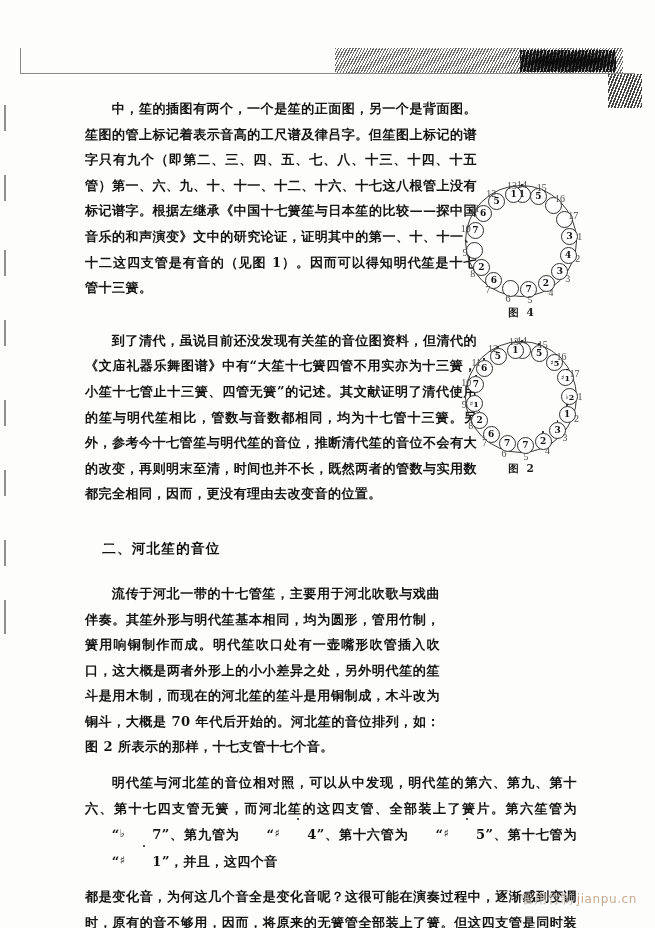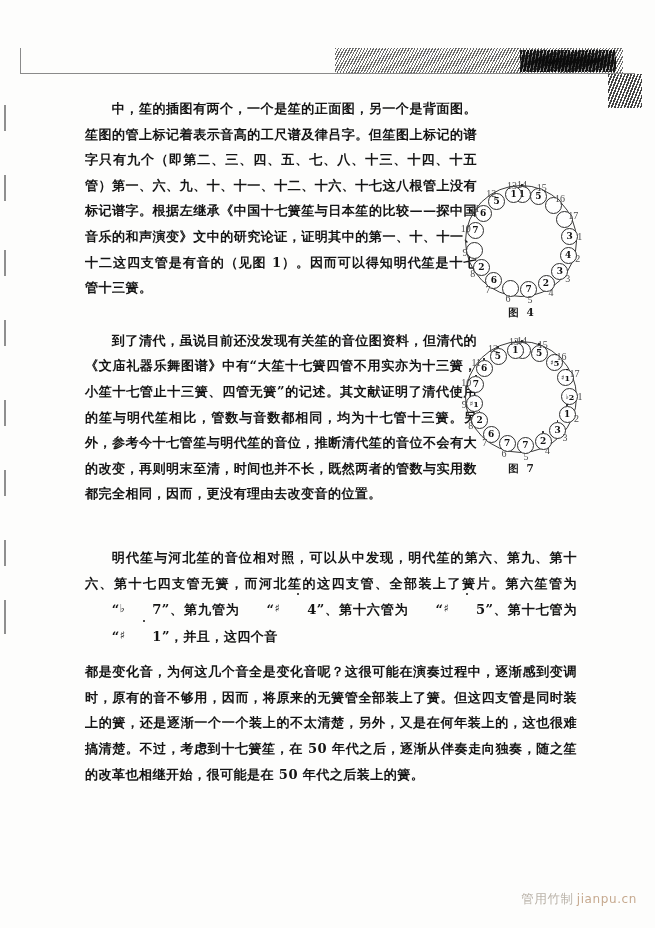--- a/index.html
+++ b/index.html
@@ -272,23 +272,25 @@
   <div class="column">
 
     <p class="body indent narrow">中，笙的插图有两个，一个是笙的正面图，另一个是背面图。笙图的管上标记着表示音高的工尺谱及律吕字。但笙图上标记的谱字只有九个（即第二、三、四、五、七、八、十三、十四、十五管）第一、六、九、十、十一、十二、十六、十七这八根管上没有标记谱字。根据左继承《中国十七簧笙与日本笙的比较——探中国音乐的和声演变》文中的研究论证，证明其中的第一、十、十一、十二这四支管是有音的（见图 1）。因而可以得知明代笙是十七管十三簧。</p>
 
     <div class="spacer-s"></div>
 
     <p class="body indent narrow">到了清代，虽说目前还没发现有关笙的音位图资料，但清代的《文庙礼器乐舞图谱》中有“大笙十七簧四管不用实亦为十三簧，小笙十七管止十三簧、四管无簧”的记述。其文献证明了清代使用的笙与明代笙相比，管数与音数都相同，均为十七管十三簧。另外，参考今十七管笙与明代笙的音位，推断清代笙的音位不会有大的改变，再则明末至清，时间也并不长，既然两者的管数与实用数都完全相同，因而，更没有理由去改变音的位置。</p>
 
     <div class="spacer-m"></div>
 
+    <h2 class="section-head">二、河北笙的音位</h2>
 
     <div class="spacer-s"></div>
 
+    <p class="body indent narrow-2">流传于河北一带的十七管笙，主要用于河北吹歌与戏曲伴奏。其笙外形与明代笙基本相同，均为圆形，管用竹制，簧用响铜制作而成。明代笙吹口处有一壶嘴形吹管插入吹口，这大概是两者外形上的小小差异之处，另外明代笙的笙斗是用木制，而现在的河北笙的笙斗是用铜制成，木斗改为铜斗，大概是 70 年代后开始的。河北笙的音位排列，如：图 2 所表示的那样，十七支管十七个音。</p>
 
     <p class="body indent">
       <span>明代笙与河北笙的音位相对照，可以从中发现，明代笙的第六、第九、第十六、第十七四支管无簧，而河北笙的这四支管、全部装上了簧片。第六笙管为</span><span class="jp"><span>“</span><span class="acc">♭</span><span class="num">7</span><span>”</span></span><span>、第九管为</span><span class="jp"><span>“</span><span class="acc">♯</span><span class="num dot-above">4</span><span>”</span></span><span>、第十六管为</span><span class="jp"><span>“</span><span class="acc">♯</span><span class="num dot-above">5</span><span>”</span></span><span>、第十七管为</span><span class="jp"><span>“</span><span class="acc">♯</span><span class="num dot-above">1</span><span>”</span></span><span>，并且，这四个音</span>
     </p>
 
     <p class="body">都是变化音，为何这几个音全是变化音呢？这很可能在演奏过程中，逐渐感到变调时，原有的音不够用，因而，将原来的无簧管全部装上了簧。但这四支管是同时装上的簧，还是逐渐一个一个装上的不太清楚，另外，又是在何年装上的，这也很难搞清楚。不过，考虑到十七簧笙，在 50 年代之后，逐渐从伴奏走向独奏，随之笙的改革也相继开始，很可能是在 50 年代之后装上的簧。</p>
 
   </div>
 
   <div class="figure fig1">
@@ -363,20 +365,20 @@
         <div class="pipe-label" style="left: 2.31773px; top: 66.0627px;">9</div>
         <div class="pipe" style="left: 13.8594px; top: 46.7694px;"><span class="pv dot">7</span></div>
         <div class="pipe-label" style="left: 4.24682px; top: 44.013px;">10</div>
         <div class="pipe" style="left: 22.1755px; top: 30.4482px;"><span class="pv dot">6</span></div>
         <div class="pipe-label" style="left: 14.2954px; top: 24.2916px;">11</div>
         <div class="pipe" style="left: 36px; top: 18.4308px;"><span class="pv dot">5</span></div>
         <div class="pipe-label" style="left: 31px; top: 9.77053px;">12</div>
         <div class="pipe" style="left: 53.3197px; top: 12.4671px;"><span class="pv dot">1</span></div>
         <div class="pipe-label" style="left: 51.928px; top: 2.56445px;">13</div>
       </div>
-    <div class="fig-caption">图 7</div>
+    <div class="fig-caption">图 2</div>
   </div>
 
   <div class="watermark">
     <span>管用竹制</span><span class="wm-url">jianpu.cn</span>
   </div>
 
 </div>
 
 </body></html>

